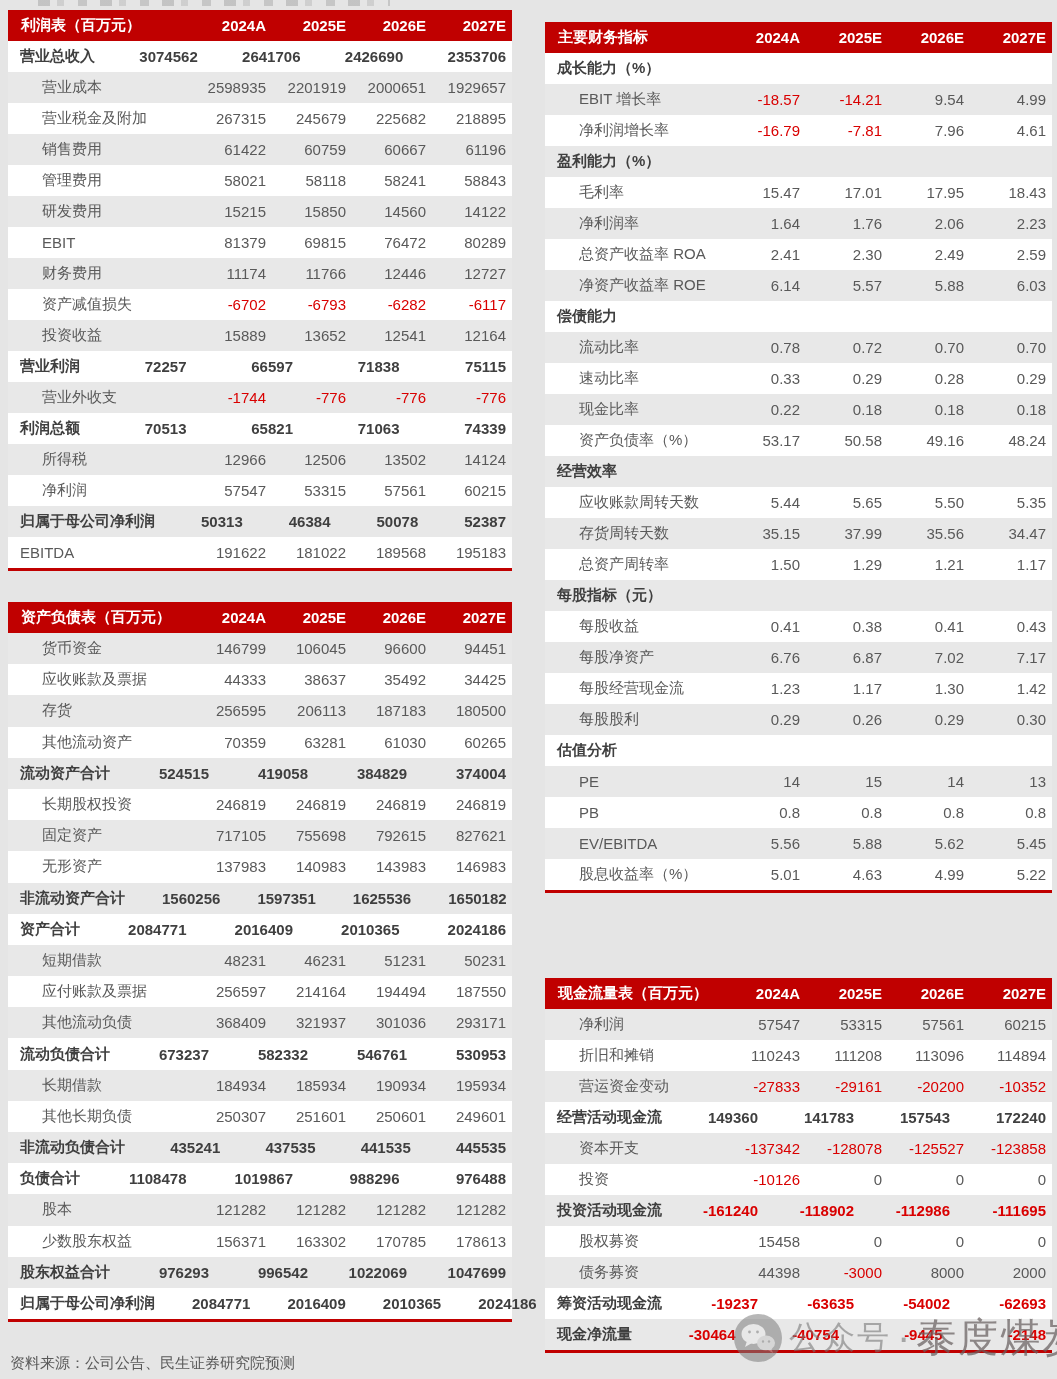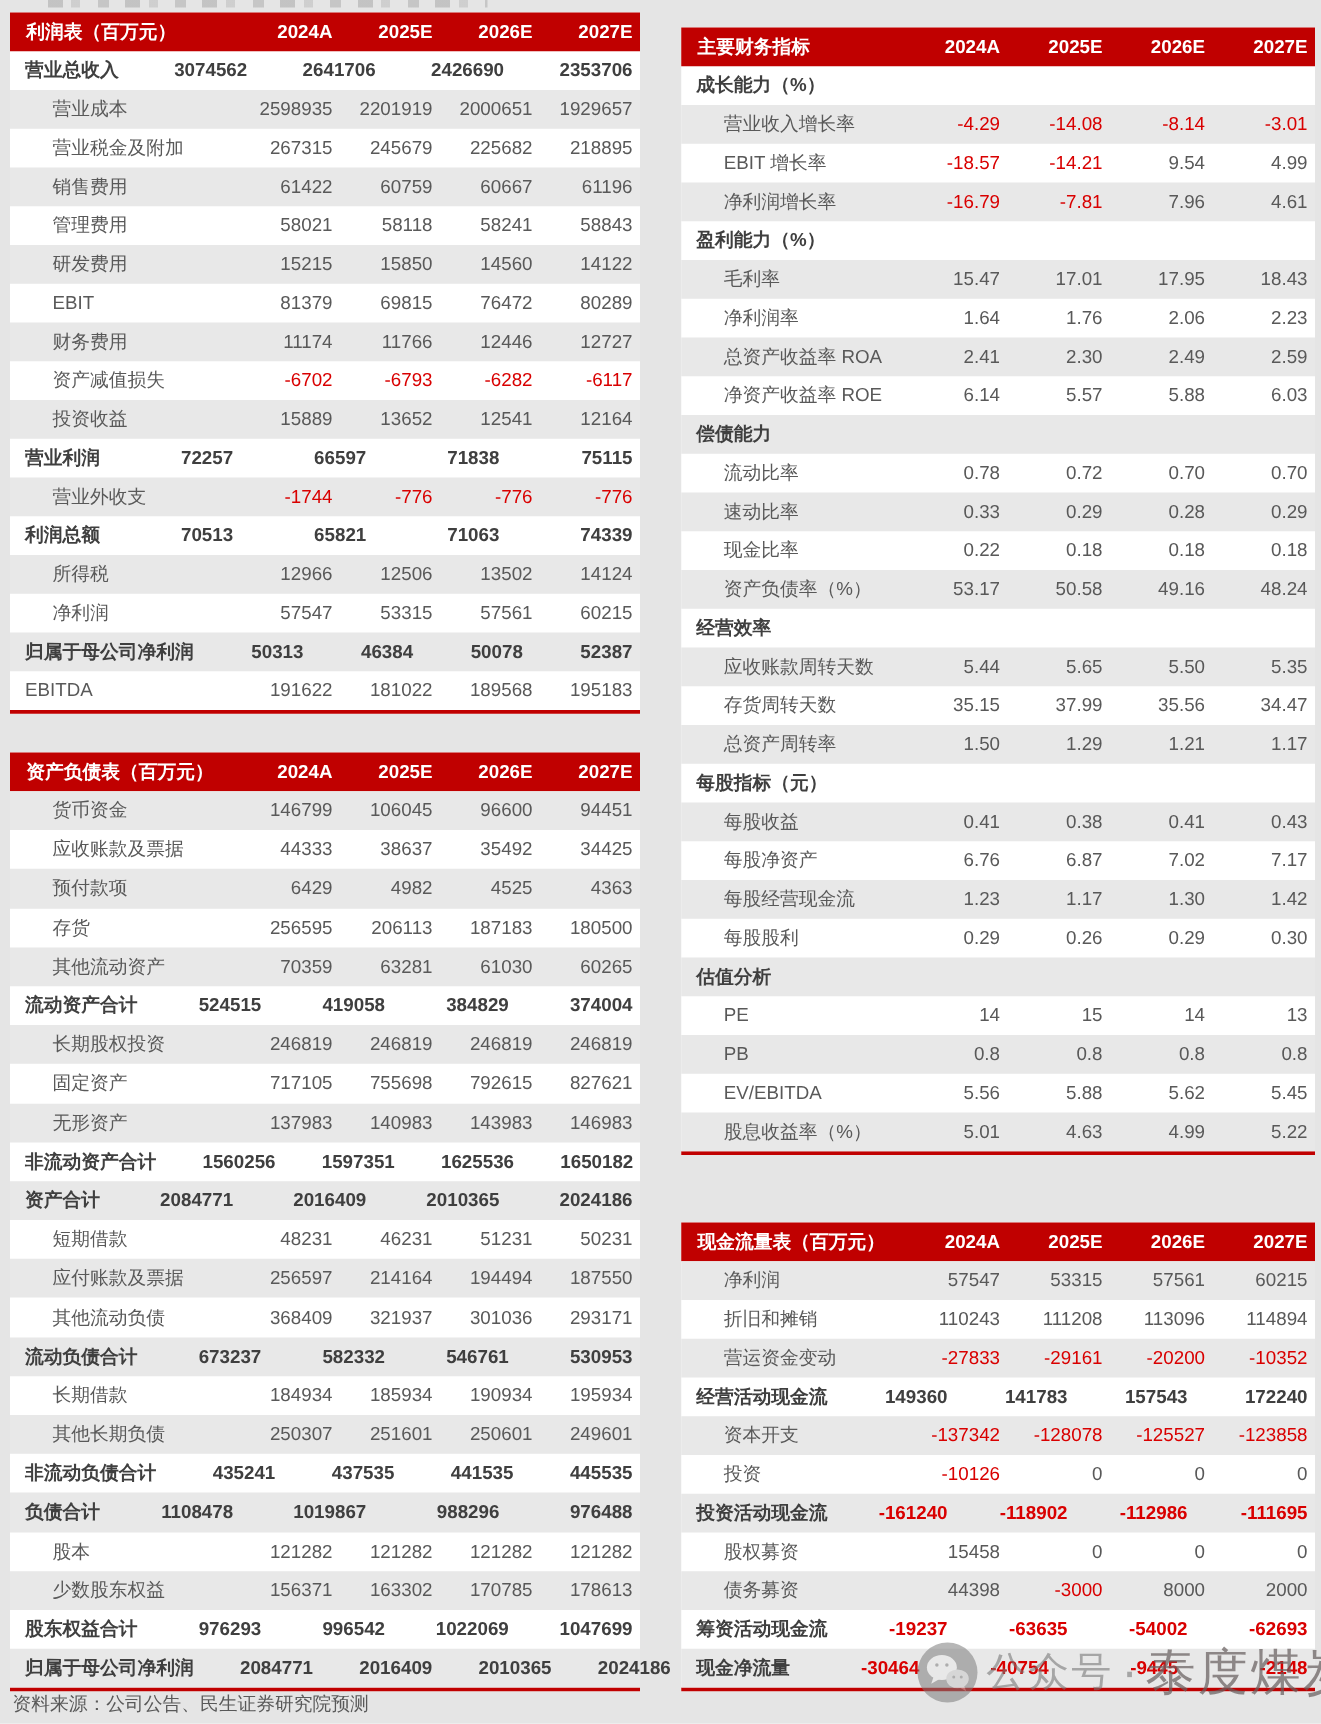--- a/index.html
+++ b/index.html
@@ -209,27 +209,20 @@
           <span class="cell">94451</span>
         </div>
         <div class="row indent">
           <div class="label">应收账款及票据</div>
           <span class="cell">44333</span>
           <span class="cell">38637</span>
           <span class="cell">35492</span>
           <span class="cell">34425</span>
         </div>
         <div class="row indent">
-          <div class="label">预付款项</div>
-          <span class="cell">6429</span>
-          <span class="cell">4982</span>
-          <span class="cell">4525</span>
-          <span class="cell">4363</span>
-        </div>
-        <div class="row indent">
           <div class="label">存货</div>
           <span class="cell">256595</span>
           <span class="cell">206113</span>
           <span class="cell">187183</span>
           <span class="cell">180500</span>
         </div>
         <div class="row indent">
           <div class="label">其他流动资产</div>
           <span class="cell">70359</span>
           <span class="cell">63281</span>
@@ -369,27 +362,20 @@
       <div class="thead">
         <div class="hlabel">主要财务指标</div>
         <span class="hcell">2024A</span>
         <span class="hcell">2025E</span>
         <span class="hcell">2026E</span>
         <span class="hcell">2027E</span>
       </div>
       <div class="tbody">
         <div class="row section">
           <div class="label">成长能力（%）</div>
-        </div>
-        <div class="row indent">
-          <div class="label">营业收入增长率</div>
-          <span class="cell neg">-4.29</span>
-          <span class="cell neg">-14.08</span>
-          <span class="cell neg">-8.14</span>
-          <span class="cell neg">-3.01</span>
         </div>
         <div class="row indent">
           <div class="label">EBIT 增长率</div>
           <span class="cell neg">-18.57</span>
           <span class="cell neg">-14.21</span>
           <span class="cell">9.54</span>
           <span class="cell">4.99</span>
         </div>
         <div class="row indent">
           <div class="label">净利润增长率</div>

